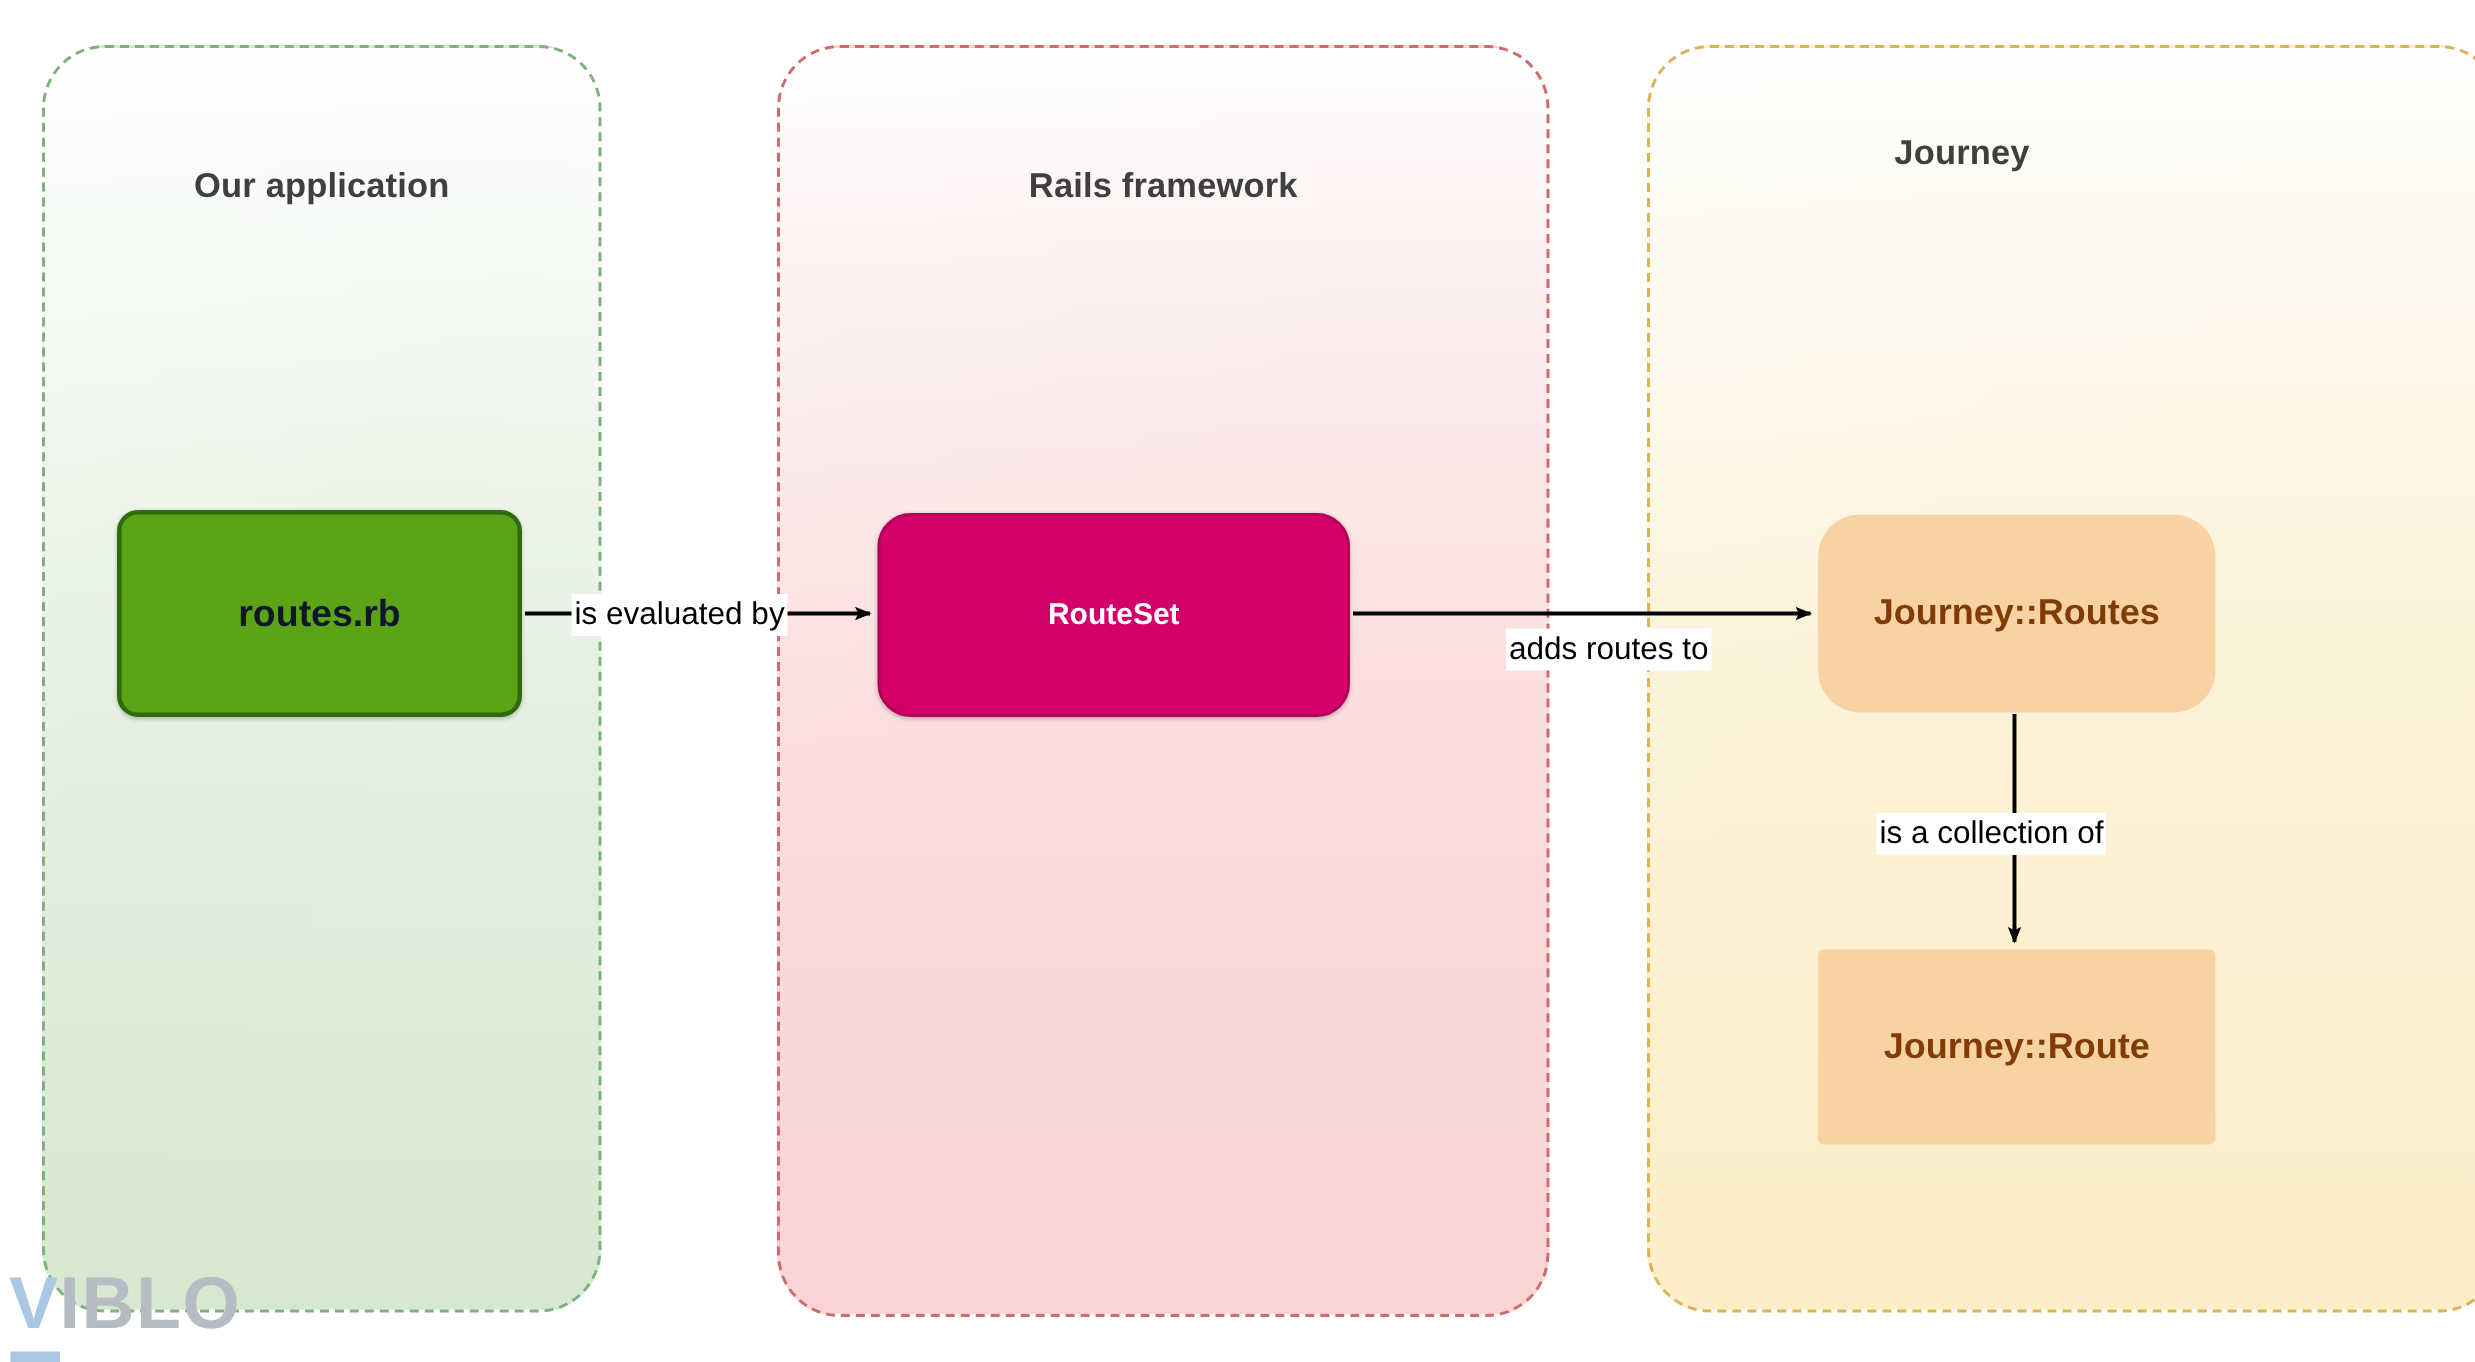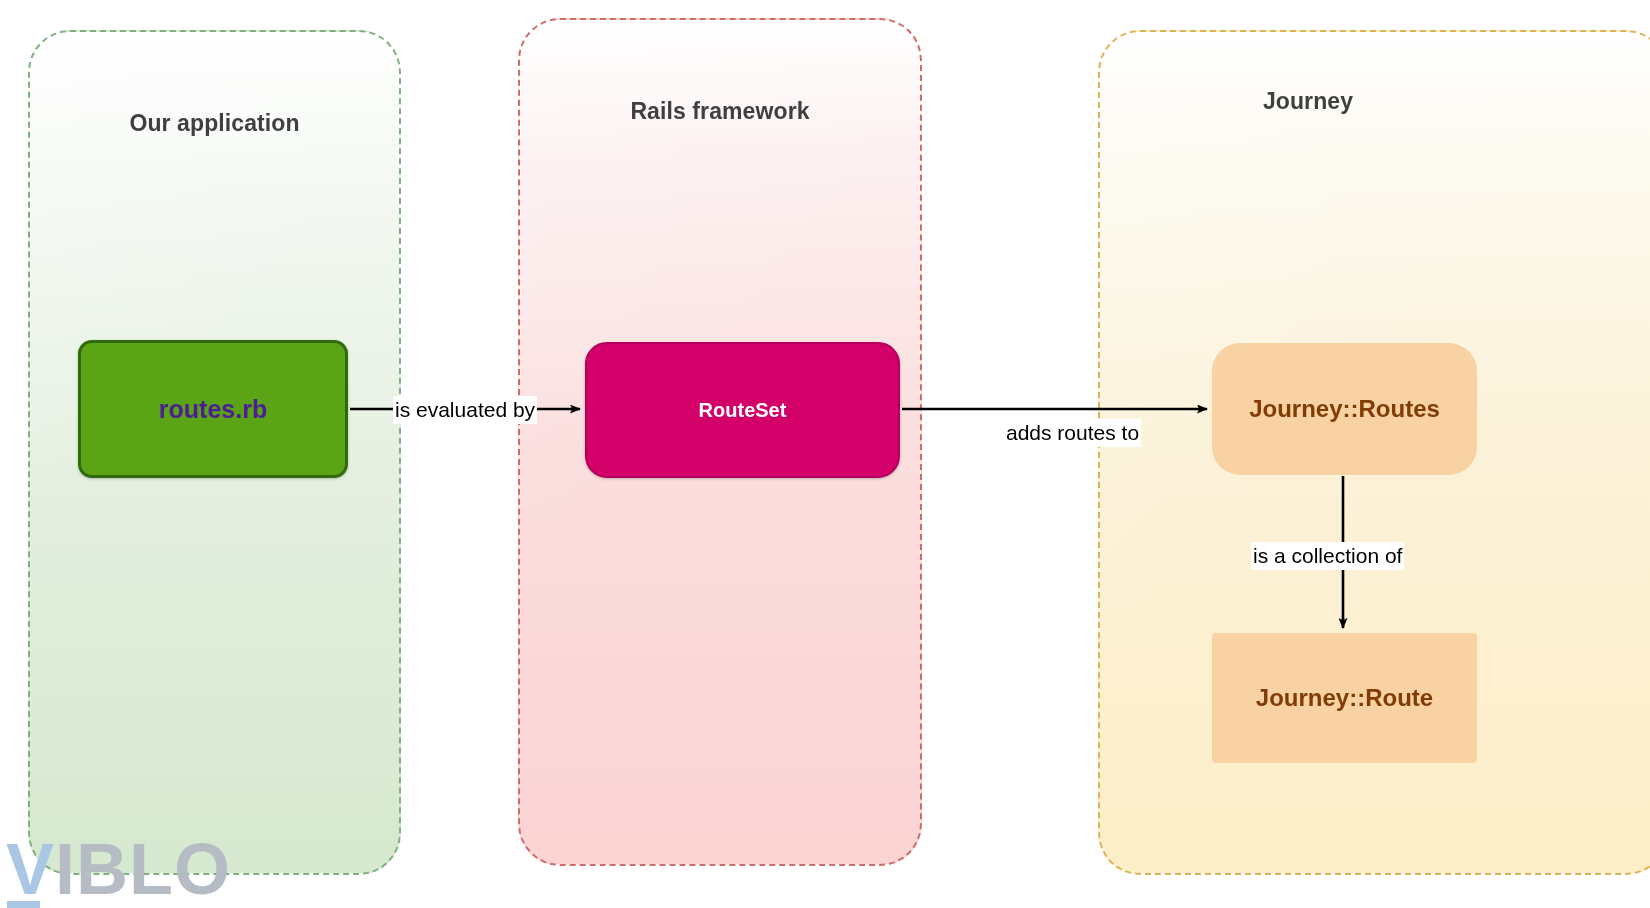--- a/index.html
+++ b/index.html
@@ -40,22 +40,22 @@
   }
 
   #group-app {
     left: 28px;  top: 30px;
     width: 373px; height: 845px;
     border-color: #7fb07f;
     background: linear-gradient(to bottom, #ffffff 0%, #f4f9f3 18%, #e4efdf 55%, #d6e8cf 100%);
     text-decoration: underline;
   }
   #group-rails {
-    left: 518px; top: 18px;
-    width: 404px; height: 848px;
+    left: 518px; top: 30px;
+    width: 515px; height: 848px;
     border-color: #cf6b6b;
     background: linear-gradient(to bottom, #ffffff 0%, #fdf1f1 15%, #fbdede 50%, #fbd3d3 100%);
     text-decoration: underline;
   }
   #group-journey {
     left: 1098px; top: 30px;
     width: 570px; height: 845px;
     border-color: #ddb254;
     background: linear-gradient(to bottom, #ffffff 0%, #fdfaf0 14%, #fcf2d9 48%, #fceec7 100%);
   }
@@ -79,21 +79,21 @@
     font-weight: bold;
     text-align: center;
   }
 
   #node-routes-rb {
     left: 78px; top: 340px;
     width: 270px; height: 138px;
     background: #5aa416;
     border: 3px solid #2f6b0d;
     border-radius: 14px;
-    color: #4c1d95;
+    color: #0f172a;
     font-size: 25px;
     box-shadow: 0 1px 3px rgba(0,0,0,0.22);
   }
   #node-routeset {
     left: 585px; top: 342px;
     width: 315px; height: 136px;
     background: #d4006a;
     border: 2px solid #b3005a;
     border-radius: 22px;
     color: #ffffff;
@@ -128,30 +128,30 @@
   .edge-label {
     position: absolute;
     background: #ffffff;
     color: #000000;
     font-size: 21px;
     line-height: 26px;
     padding: 1px 2px;
     white-space: nowrap;
     font-family: "Liberation Sans", sans-serif;
   }
-  #edge-label-evaluated { left: 381px; top: 396px; margin-left: 12px; }
+  #edge-label-evaluated { left: 381px; top: 396px; }
   #edge-label-adds      { left: 1004px; top: 419px; }
   #edge-label-collection{ left: 1251px; top: 542px; }
 
   
   #watermark {
     position: absolute;
     left: 6px;
     bottom: 8px;
-    font-size: 72px;
+    font-size: 49px;
     font-weight: bold;
     letter-spacing: 1px;
     line-height: 62px;
     font-family: "Liberation Sans", sans-serif;
     user-select: none;
   }
   #watermark .wm-v {
     color: #a9c6e4;
     position: relative;
     display: inline-block;

